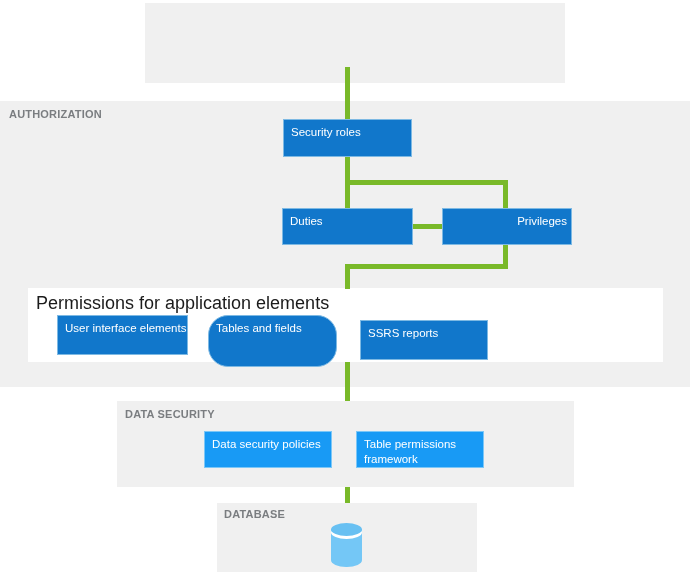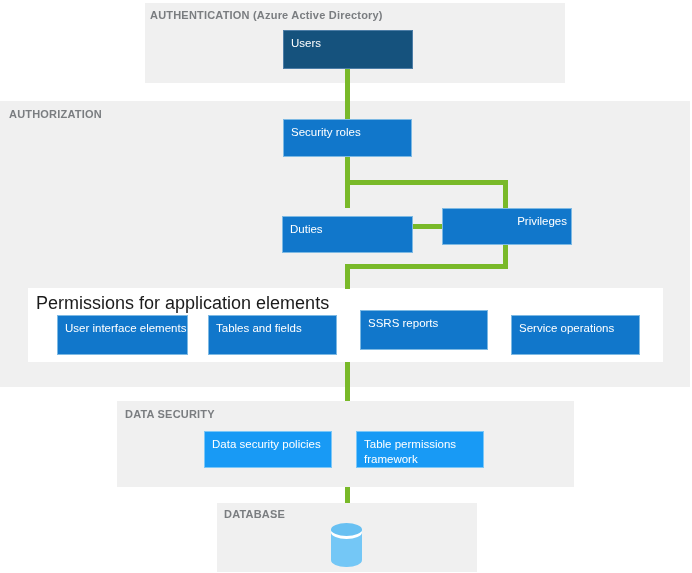--- a/index.html
+++ b/index.html
@@ -37,48 +37,45 @@
 </head>
 <body>
 
 <div class="canvas">
 
   <div class="section" style="left:145px;top:3px;width:420px;height:80px;"></div>
   <div class="section" style="left:0px;top:101px;width:690px;height:286px;"></div>
   <div class="section" style="left:117px;top:401px;width:457px;height:86px;"></div>
   <div class="section" style="left:217px;top:503px;width:260px;height:69px;"></div>
 
-  <div class="section-label" style="left:150px;top:9px;">AUTHENTICATION (Azure Active Directory)</div>
   <div class="section-label" style="left:9px;top:108px;">AUTHORIZATION</div>
   <div class="section-label" style="left:125px;top:408px;">DATA SECURITY</div>
   <div class="section-label" style="left:224px;top:508px;">DATABASE</div>
 
   <div class="panel" style="left:28px;top:288px;width:635px;height:74px;"></div>
   <div class="panel-title" style="left:36px;top:293px;">Permissions for application elements</div>
 
   <div class="gline" style="left:345px;top:67px;width:5px;height:52px;"></div>
   <div class="gline" style="left:345px;top:157px;width:5px;height:51px;"></div>
   <div class="gline" style="left:345px;top:180px;width:163px;height:5px;"></div>
   <div class="gline" style="left:503px;top:180px;width:5px;height:28px;"></div>
   <div class="gline" style="left:413px;top:224px;width:29px;height:5px;"></div>
   <div class="gline" style="left:503px;top:244px;width:5px;height:25px;"></div>
   <div class="gline" style="left:345px;top:264px;width:163px;height:5px;"></div>
   <div class="gline" style="left:345px;top:264px;width:5px;height:25px;"></div>
   <div class="gline" style="left:345px;top:362px;width:5px;height:39px;"></div>
   <div class="gline" style="left:345px;top:487px;width:5px;height:16px;"></div>
 
-  <div class="node dark" style="left:283px;top:30px;width:130px;height:39px;">Users</div>
   <div class="node mid" style="left:283px;top:119px;width:129px;height:38px;">Security roles</div>
-  <div class="node mid" style="left:282px;top:208px;width:131px;height:37px;margin-top:8px;">Duties</div>
+  <div class="node mid" style="left:282px;top:208px;width:131px;height:37px;">Duties</div>
   <div class="node mid" style="left:442px;top:208px;width:130px;height:37px;text-align:right;">Privileges</div>
 
   <div class="node mid" style="left:57px;top:315px;width:131px;height:40px;text-align:right;">User interface elements</div>
-  <div class="node mid" style="left:208px;top:315px;width:129px;height:40px;">Tables and fields</div>
-  <div class="node mid" style="left:360px;top:310px;width:128px;height:40px;">SSRS reports</div>
-  <div class="node mid" style="left:511px;top:315px;width:129px;height:40px;">Service operations</div>
+  <div class="node mid" style="left:208px;top:315px;width:129px;height:52px;border-radius:20px;">Tables and fields</div>
+  <div class="node mid" style="left:360px;top:320px;width:128px;height:40px;">SSRS reports</div>
 
   <div class="node light" style="left:204px;top:431px;width:128px;height:37px;">Data security policies</div>
   <div class="node light wrap" style="left:356px;top:431px;width:128px;height:37px;">Table permissions framework</div>
 
   <div>
     <div class="cyl-body"></div>
     <div class="cyl-cap"></div>
   </div>
 
 </div>

